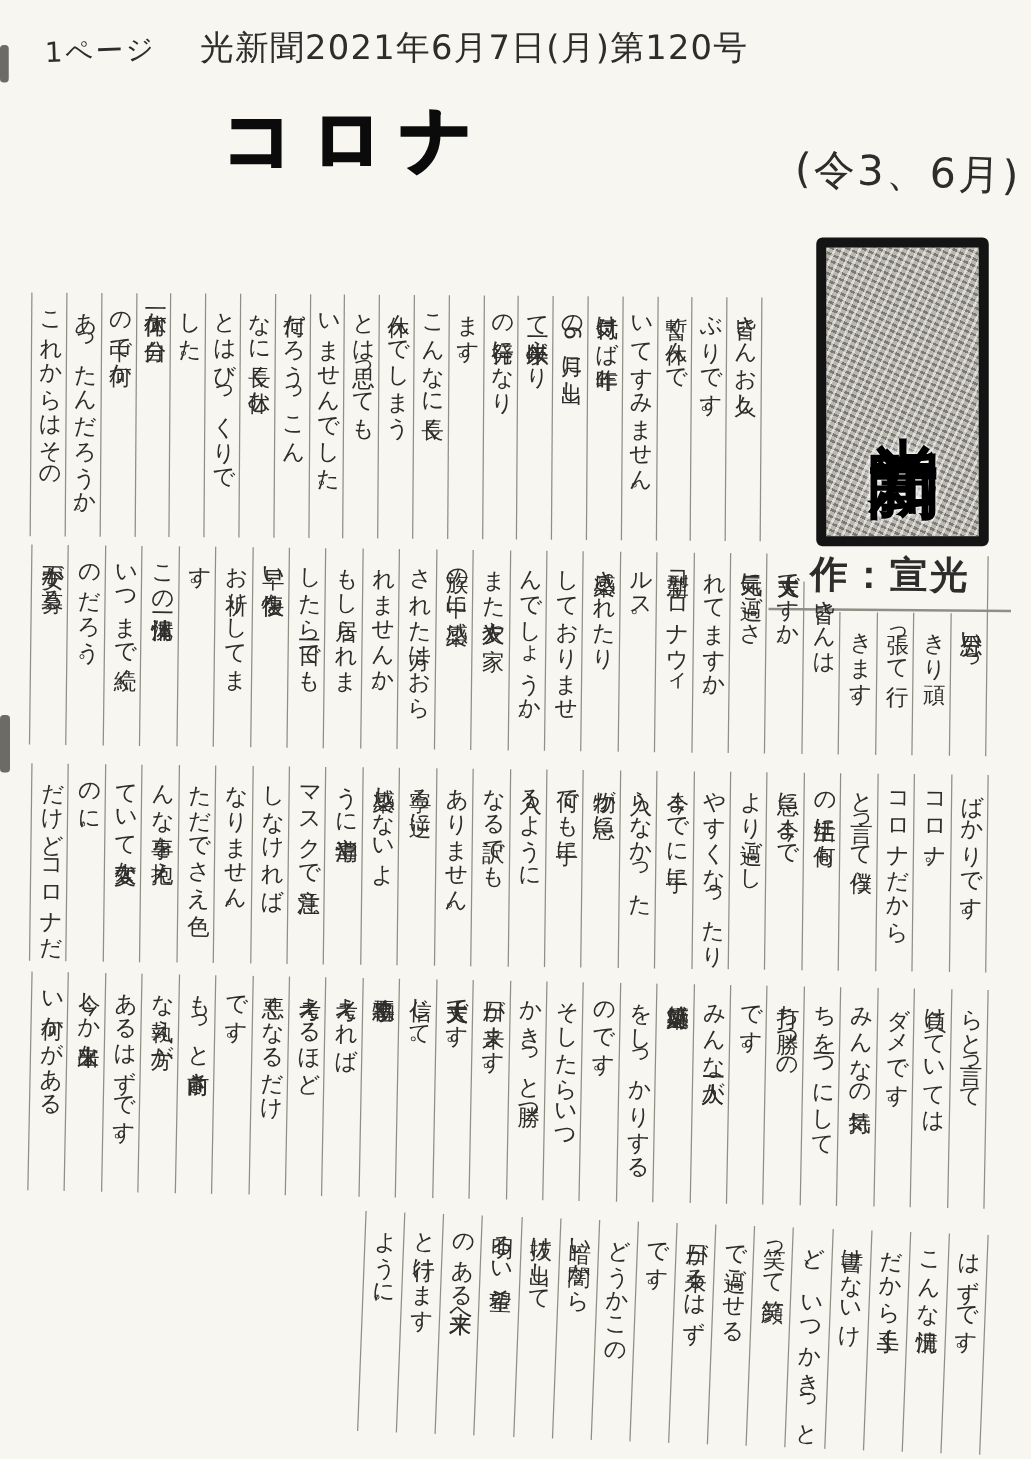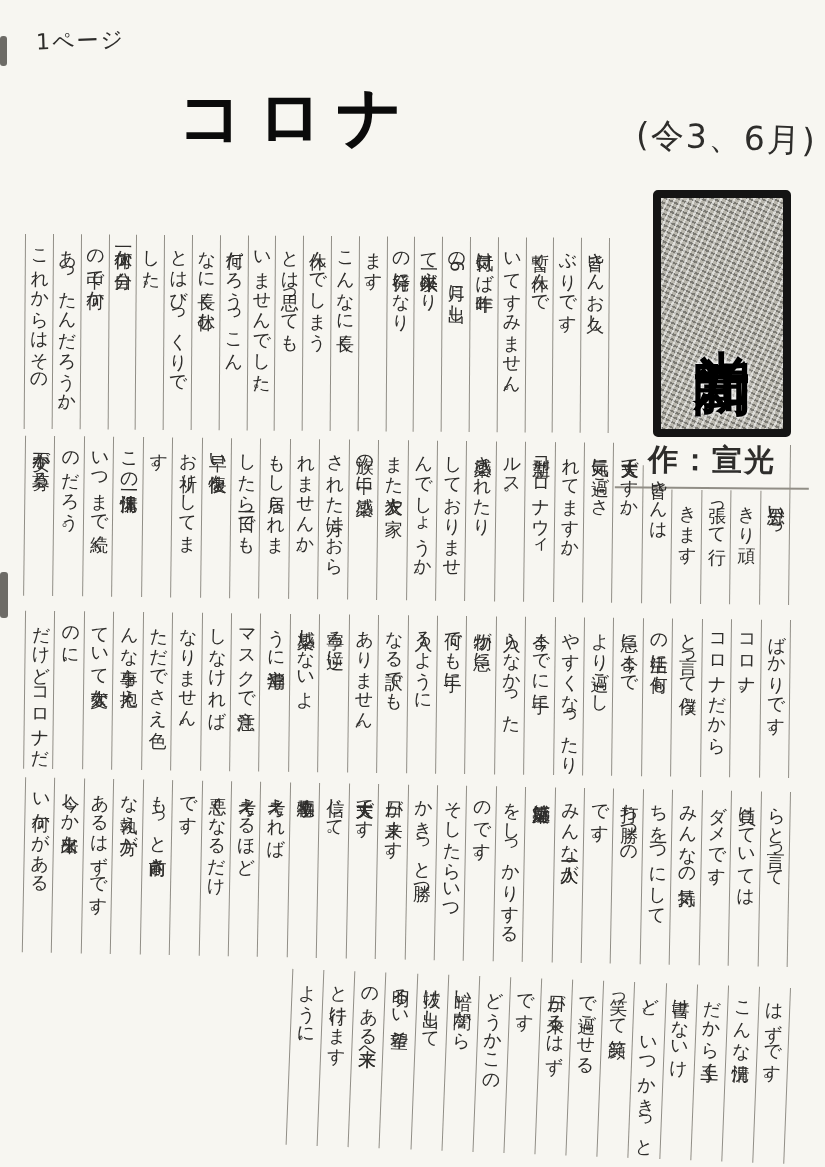--- a/index.html
+++ b/index.html
@@ -21,21 +21,21 @@
   .page-label{
     position:absolute;left:36px;top:26px;
     font-size:22px;letter-spacing:2px;transform:rotate(-2deg);
   }
   .masthead-line{
     position:absolute;left:160px;top:20px;
     font-size:27px;letter-spacing:1px;white-space:nowrap;
   }
   .page-title{
     position:absolute;left:178px;top:74px;
-    font-size:64px;font-weight:400;letter-spacing:14px;
+    font-size:56px;font-weight:700;letter-spacing:14px;
     color:var(--marker);
     -webkit-text-stroke:2.5px var(--marker);
     white-space:nowrap;
   }
   .era-note{
     position:absolute;left:636px;top:116px;
     font-size:33px;letter-spacing:2px;transform:rotate(2deg);
     white-space:nowrap;
   }
 
@@ -100,20 +100,21 @@
 </style>
 </head>
 <body>
 
 <div class="page">
 
   <div class="smudge smudge-1"></div>
   <div class="smudge smudge-2"></div>
 
   <div class="page-label">1ページ</div>
+  <div class="masthead-line">光新聞2021年6月7日(月)第120号</div>
   <div class="page-title">コロナ</div>
   <div class="era-note">(令3、6月)</div>
 
   <div class="logo-box">
     <div class="logo-text">光新聞</div>
   </div>
   <div class="byline">作：宣光</div>
 
   <div class="trow row1">
       <div class="col">皆さんお久し</div>

